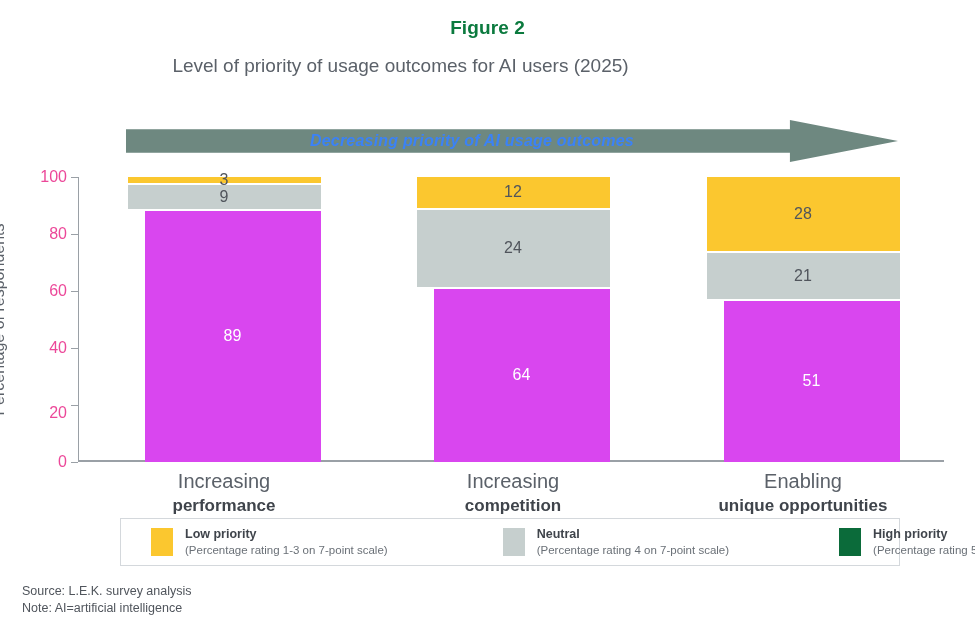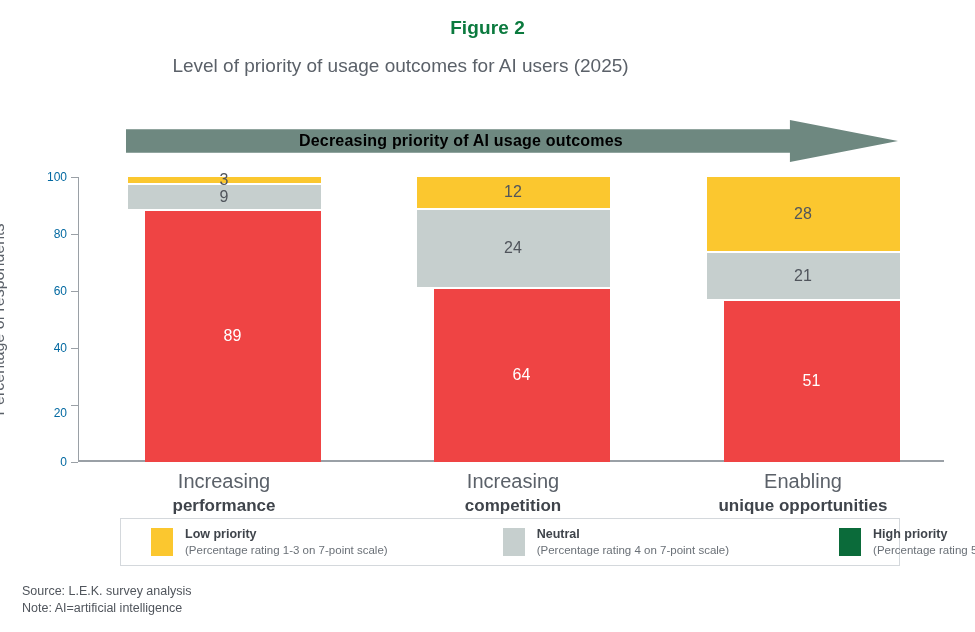--- a/index.html
+++ b/index.html
@@ -49,31 +49,32 @@
   }
   .arrow-shape {
     position: absolute;
     inset: 0;
     background: #6e8880;
     -webkit-clip-path: polygon(0 22%, 86% 22%, 86% 0, 100% 50%, 86% 100%, 86% 78%, 0 78%);
     clip-path: polygon(0 22%, 86% 22%, 86% 0, 100% 50%, 86% 100%, 86% 78%, 0 78%);
   }
   .arrow-label {
     position: absolute;
-    left: 3px;
+    left: 14px;
     top: 0;
     width: 86%;
     height: 42px;
     display: flex;
     align-items: center;
     justify-content: center;
-    color: #000000;
+    color: #3b82f6;
     font-size: 16px;
     font-weight: bold;
     letter-spacing: 0.2px;
+    font-style: italic;
   }
 
   
   .plot-area {
     position: absolute;
     left: 78px;
     top: 177px;
     width: 866px;
     height: 285px;
   }
@@ -98,22 +99,22 @@
     right: 100%;
     width: 7px;
     height: 1px;
     background: #9aa0a6;
   }
   .ytick-label {
     position: absolute;
     right: 100%;
     margin-right: 11px;
     transform: translateY(-50%);
-    font-size: 12px;
-    color: #0369a1;
+    font-size: 16px;
+    color: #ec4899;
     white-space: nowrap;
   }
   .y-axis-title {
     position: absolute;
     left: -12px;
     top: 177px;
     width: 285px;
     height: 22px;
     transform: rotate(-90deg);
     transform-origin: 0 0;
@@ -157,21 +158,21 @@
     border-bottom: 2px solid #ffffff;
   }
   .seg:last-child { border-bottom: none; }
   .seg-label {
     font-size: 16px;
     line-height: 1;
     white-space: nowrap;
   }
   .seg.low   { background: #fbc72f; }
   .seg.neutral { background: #c6cfce; }
-  .seg.high  { background: #ef4444; margin-left: 17px; }
+  .seg.high  { background: #d946ef; margin-left: 17px; }
   .seg.low .seg-label,
   .seg.neutral .seg-label { color: #50555c; }
   .seg.high .seg-label { color: #ffffff; }
   .seg.thin .seg-label {
     position: absolute;
     top: 50%;
     left: 50%;
     transform: translate(-50%, -50%);
   }
 

